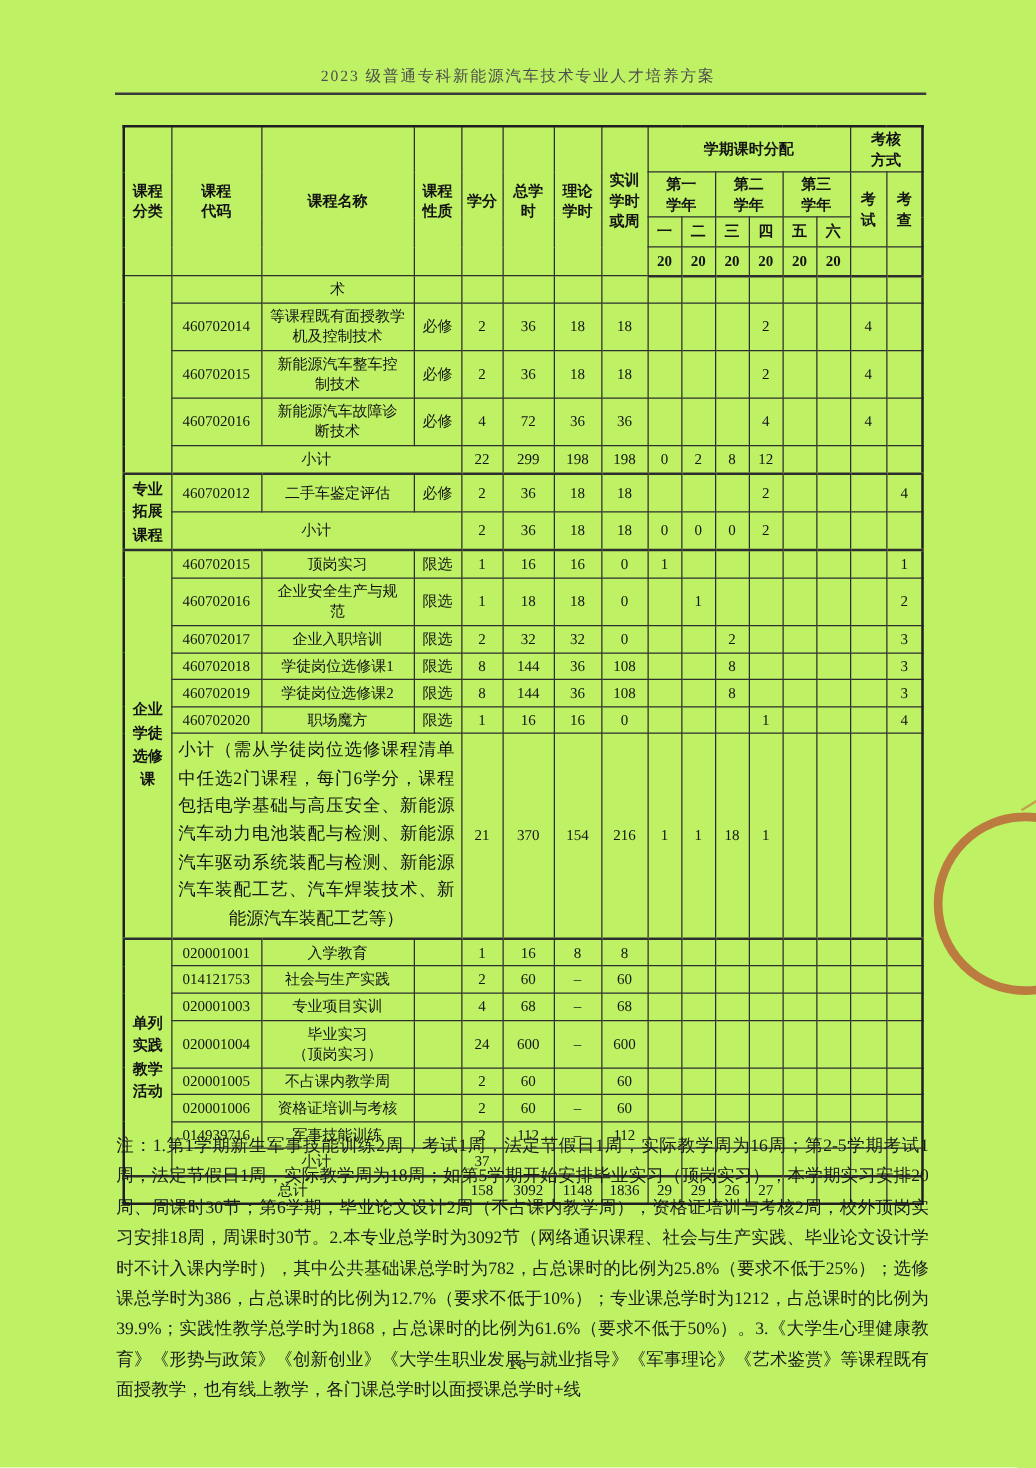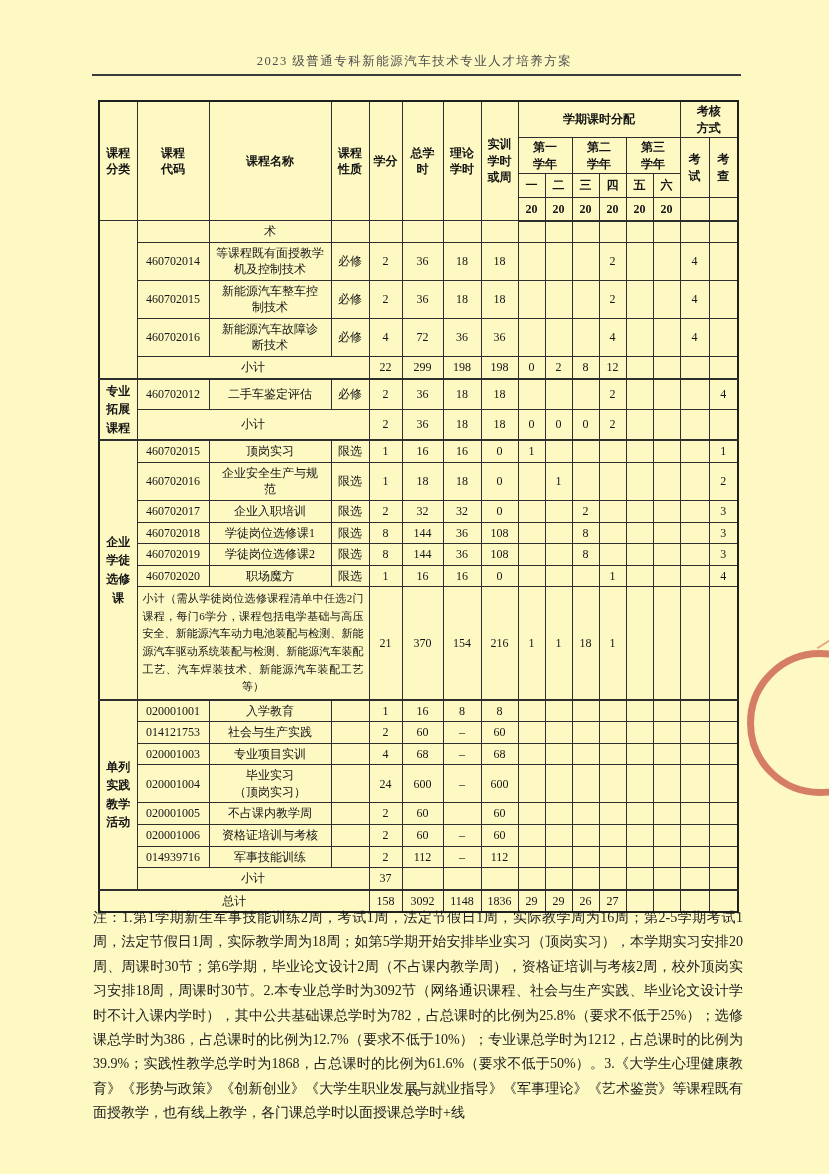--- a/index.html
+++ b/index.html
@@ -1,18 +1,18 @@
 <!DOCTYPE html>
 <html><head>
 <meta charset="utf-8">
 <style>
   html,body { margin:0; padding:0; background:#ffffff; }
   .sheet {
     position:relative; width:829px; height:1174px;
-    background:#fef9c3; overflow:hidden;
+    background:#bef264; overflow:hidden;
     font-family:"Liberation Serif","DejaVu Serif",serif;
     color:#161616;
   }
   .doc-title {
     position:absolute; top:53px; left:0; right:0;
     text-align:center; font-size:12.5px; color:#4e4e4e;
     letter-spacing:1.5px;
   }
   .title-rule {
     position:absolute; top:74px; left:92px; width:649px; height:2px;
@@ -30,21 +30,21 @@
   }
   .curriculum { border:2px solid #1f1f1f; }
   .curriculum thead th { white-space:pre-line; font-weight:bold; padding:1px 0; }
   .curriculum thead tr:last-child th { border-bottom-width:2px; }
   tr.hr1 { height:34px; } tr.hr2 { height:32px; }
   tr.hr3 { height:24px; } tr.hr4 { height:23px; }
   .curriculum td.cat { white-space:pre-line; line-height:1.55;font-weight:bold; }
   .curriculum td.name { white-space:pre-line; padding:2px 2px; }
   .curriculum td.longtxt {
     text-align:justify; text-align-last:center; white-space:normal;
-    padding:3px 5px; line-height:1.6; font-size:11px;
+    padding:3px 5px; line-height:1.6; font-size:14px;
   }
   .curriculum tr.sec > td { border-top-width:2px; }
   .curriculum tbody tr { height:21px; }
   .notes {
     position:absolute; left:93px; top:906px; width:650px;
     font-size:14px; line-height:24.4px; text-align:justify;
     color:#1b1b1b;
   }
   .page-num {
     position:absolute; top:1086px; left:0; right:0;

